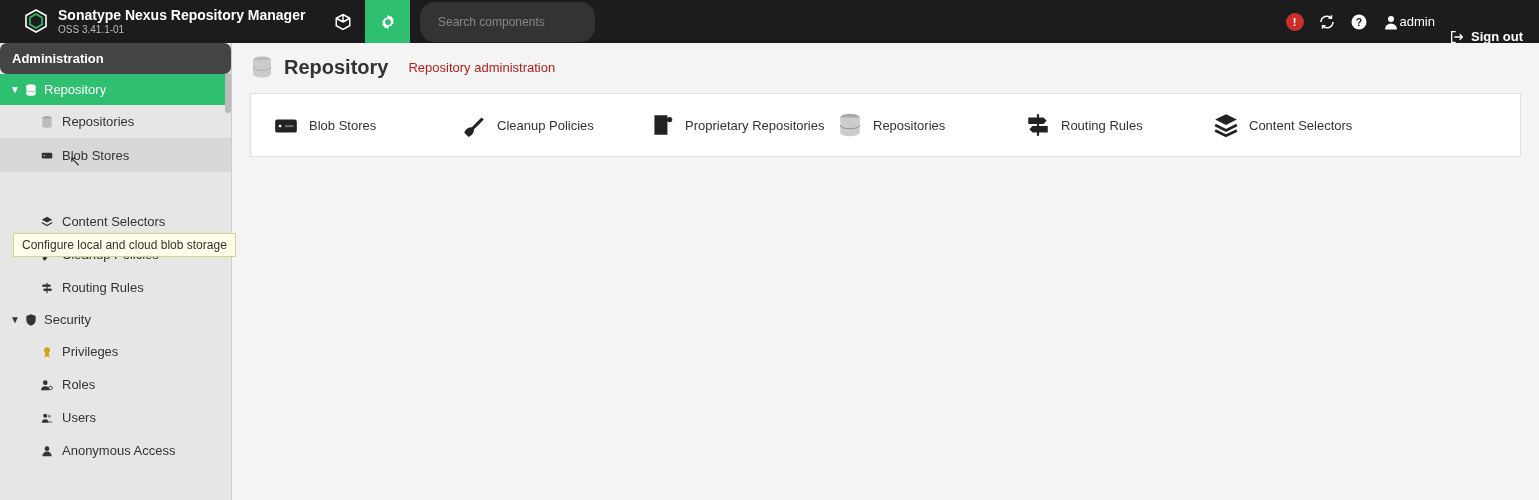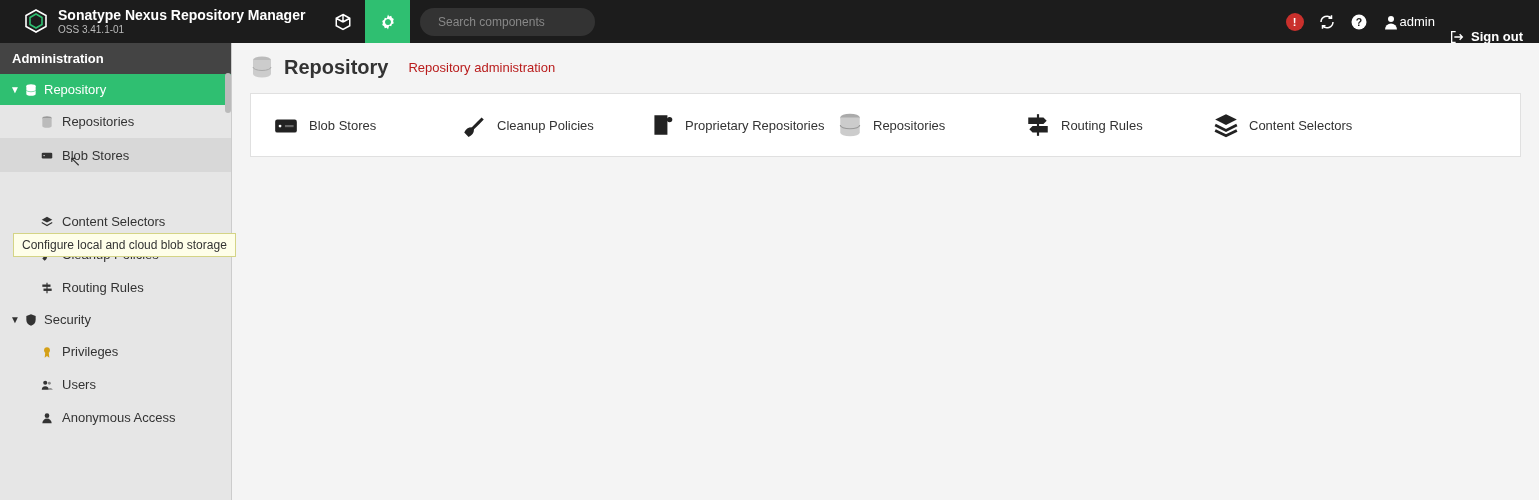--- a/index.html
+++ b/index.html
@@ -11,42 +11,42 @@
   .logo-hex { width: 24px; height: 24px; margin-right: 10px; display: flex; align-items: center; justify-content: center; }
   .logo-hex svg { width: 24px; height: 24px; }
   .product-title { line-height: 1.1; }
   .product-title .name { font-weight: 600; font-size: 14px; color: #fff; }
   .product-title .version { font-size: 10px; color: #bbb; }
   
   .mode-btn { width: 45px; height: 43px; display: flex; align-items: center; justify-content: center; cursor: pointer; }
   .mode-btn svg { width: 18px; height: 18px; fill: #fff; }
   .mode-btn.active { background: #2fbf71; }
   
-  .search-box { margin-left: 10px; background: #333; border-radius: 15px; height: 28px; width: 175px; display: flex; align-items: center; padding: 0 12px; }
+  .search-box { margin-left: 10px; background: #333; border-radius: 15px; height: 40px; width: 175px; display: flex; align-items: center; padding: 0 12px; }
   .search-box svg { width: 14px; height: 14px; fill: #888; margin-right: 6px; }
   .search-box input { background: transparent; border: none; color: #ccc; font-size: 12px; outline: none; flex: 1; }
   .search-box input::placeholder { color: #888; }
   
   .header-spacer { flex: 1; }
   .header-right { display: flex; align-items: center; gap: 14px; padding-right: 16px; }
   .alert-badge { width: 18px; height: 18px; border-radius: 50%; background: #c9302c; display: flex; align-items: center; justify-content: center; font-size: 11px; font-weight: bold; color: #fff; }
   .hdr-icon { width: 18px; height: 18px; fill: #fff; cursor: pointer; }
   .user-area { display: flex; align-items: center; cursor: pointer; }
   .user-area svg { width: 18px; height: 18px; fill: #fff; }
   .user-area span { font-size: 13px; color: #fff; }
   .signout { display: flex; align-items: center; gap: 6px; cursor: pointer; margin-top: 30px; }
   .signout svg { width: 16px; height: 16px; fill: #fff; }
   .signout span { font-size: 13px; font-weight: 600; }
   
   
   .main { display: flex; height: calc(500px - 43px); }
   
   
   .sidebar { width: 232px; background: #e6e6e6; border-right: 1px solid #ccc; position: relative; }
-  .sidebar-header { background: #444; color: #fff; font-weight: 600; font-size: 13px; padding: 8px 12px; }
+  .sidebar-header { background: #444; color: #fff; font-weight: 600; font-size: 13px; padding: 8px 12px; border-radius: 7px; }
   .tree { }
   .tree-group { display: flex; align-items: center; padding: 8px 10px; cursor: pointer; font-size: 13px; gap: 6px; }
   .tree-group.active { background: #2fbf71; color: #fff; }
   .tree-group .caret { width: 8px; font-size: 10px; }
   .tree-group svg { width: 14px; height: 14px; }
   .tree-group.active svg { fill: #fff; }
   .tree-item { display: flex; align-items: center; padding: 9px 10px 9px 40px; cursor: pointer; font-size: 13px; color: #333; gap: 8px; }
   .tree-item.hover-state { background: #d8d8d8; }
   .tree-item svg { width: 14px; height: 14px; fill: #333; }
   .tree-group svg { fill: #333; }
@@ -199,20 +199,28 @@
 
       <div class="tree-item">
         <svg viewBox="0 0 24 24">
             <circle cx="12" cy="9" r="5" fill="#d4a017"></circle>
             <path d="M9 13 L8 22 L12 19 L16 22 L15 13" fill="#d4a017"></path>
           </svg>
         <span>Privileges</span>
       </div>
       <div class="tree-item">
         <svg viewBox="0 0 24 24">
+            <circle cx="9" cy="8" r="4" fill="#333"></circle>
+            <path d="M2 21 a7 7 0 0 1 14 0 Z" fill="#333"></path>
+            <circle cx="18" cy="17" r="3" fill="none" stroke="#333" stroke-width="1.5"></circle>
+          </svg>
+        <span>Roles</span>
+      </div>
+      <div class="tree-item">
+        <svg viewBox="0 0 24 24">
             <circle cx="9" cy="8" r="3.5" fill="#333"></circle>
             <circle cx="16" cy="9" r="2.5" fill="#888"></circle>
             <path d="M3 20 a6 6 0 0 1 12 0 Z" fill="#333"></path>
             <path d="M13 20 a5 5 0 0 1 9 0 Z" fill="#888"></path>
           </svg>
         <span>Users</span>
       </div>
       <div class="tree-item">
         <svg viewBox="0 0 24 24">
             <circle cx="12" cy="8" r="4" fill="#333"></circle>

